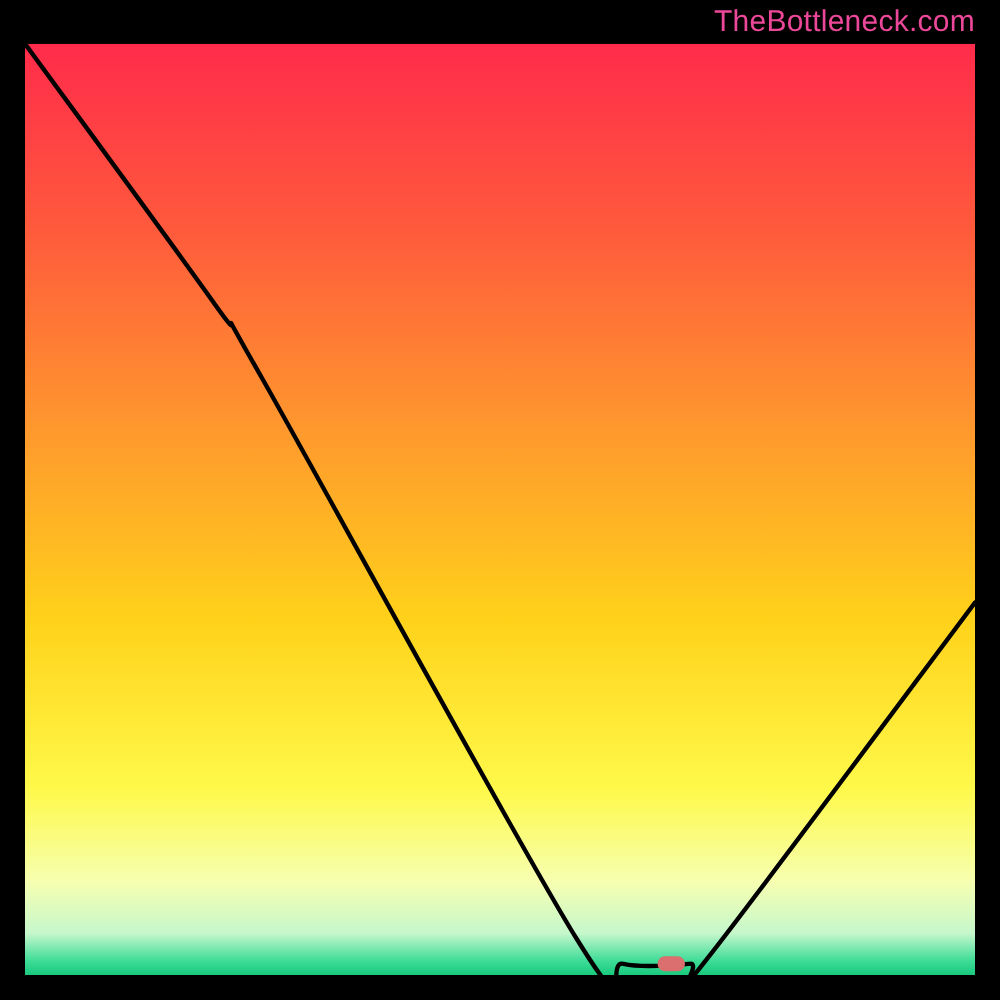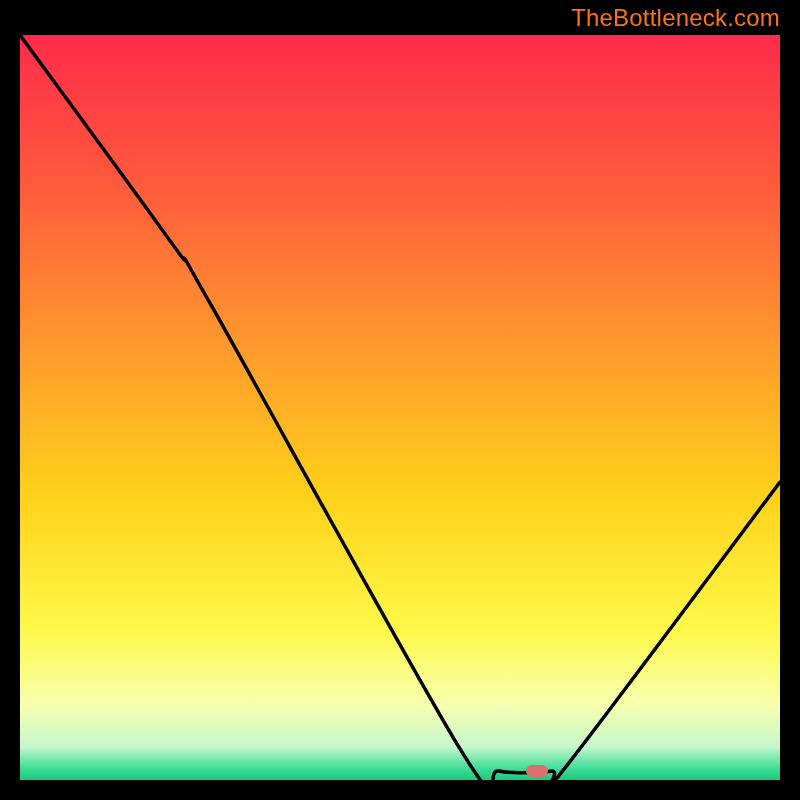--- a/index.html
+++ b/index.html
@@ -14,21 +14,21 @@
   .outer {
     position: relative;
     width: 800px;
     height: 800px;
     background: #000;
   }
   .watermark {
     position: absolute;
     top: 4px;
     right: 20px;
-    color: #f97316;
+    color: #ec4899;
     font-size: 24px;
     font-weight: 500;
     letter-spacing: 0.2px;
     user-select: none;
   }
   .plot-frame {
     position: absolute;
     left: 20px;
     top: 35px;
     width: 760px;

